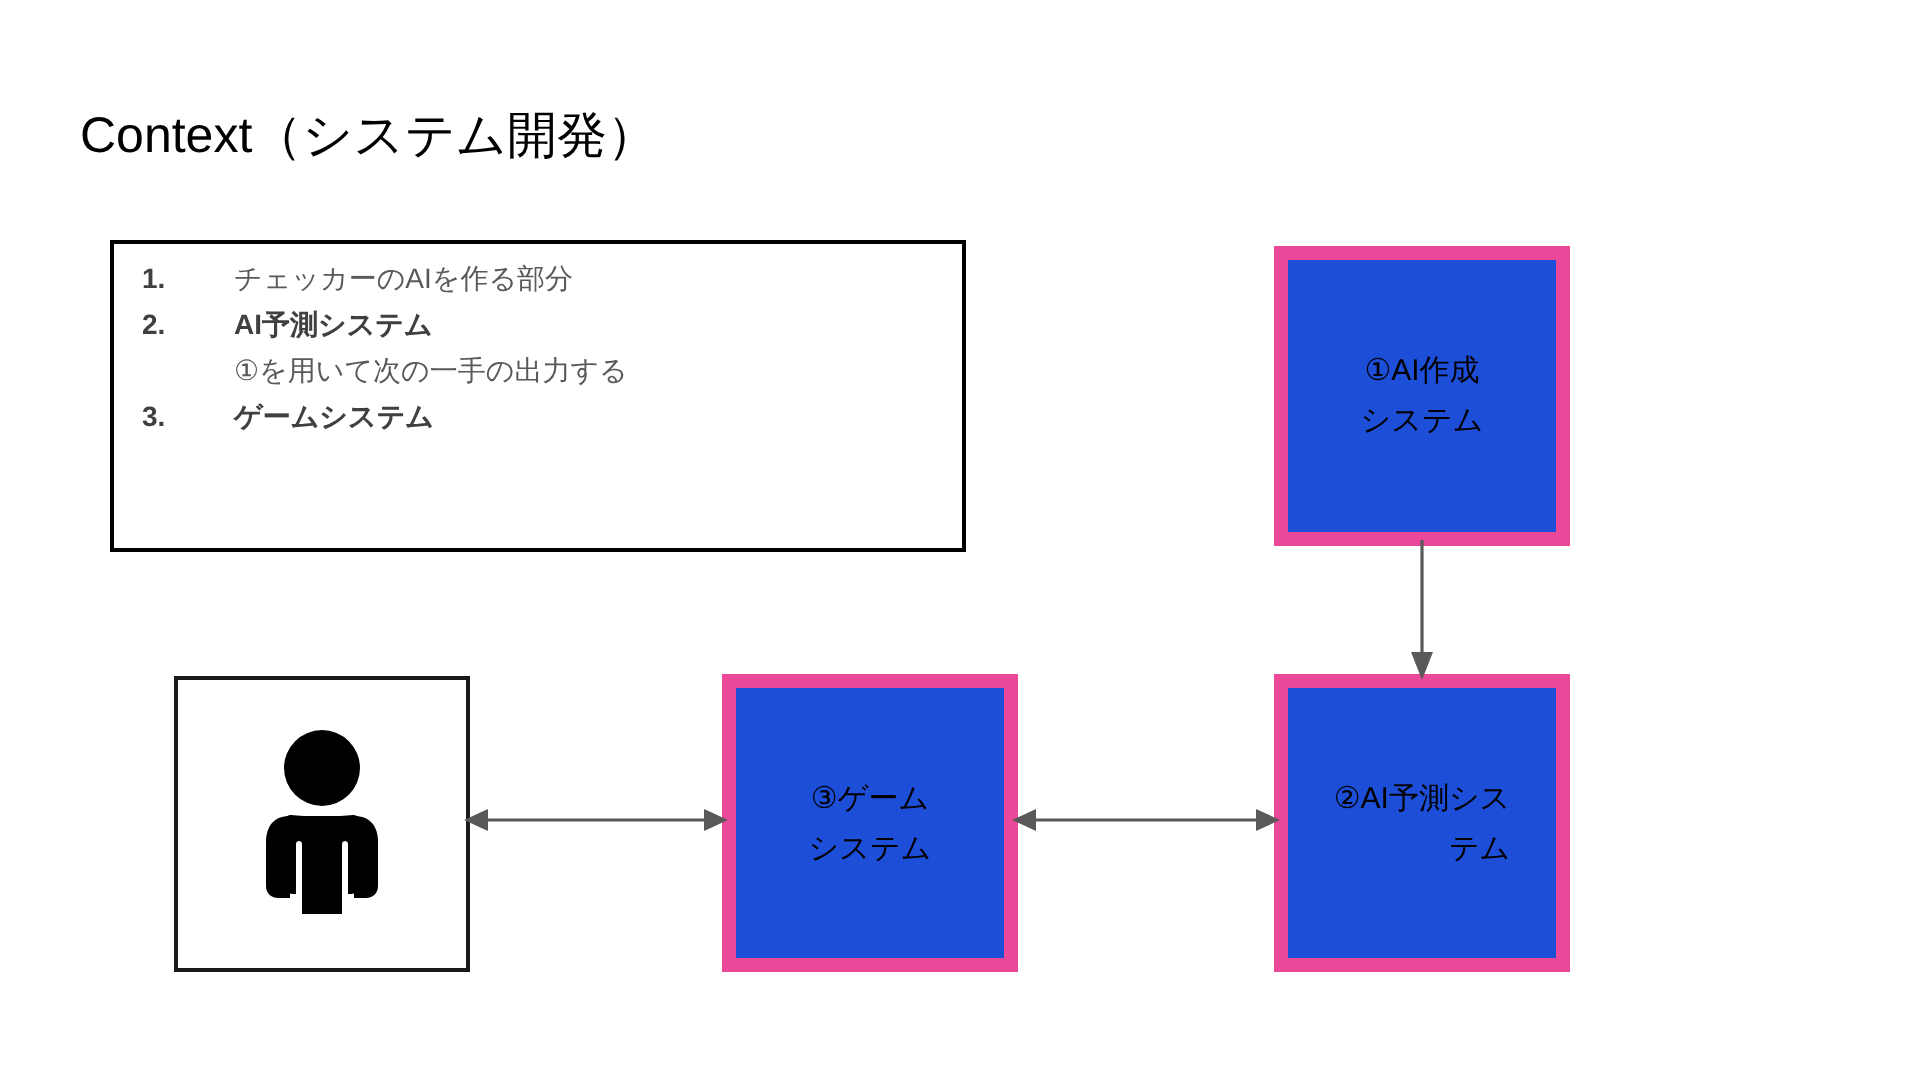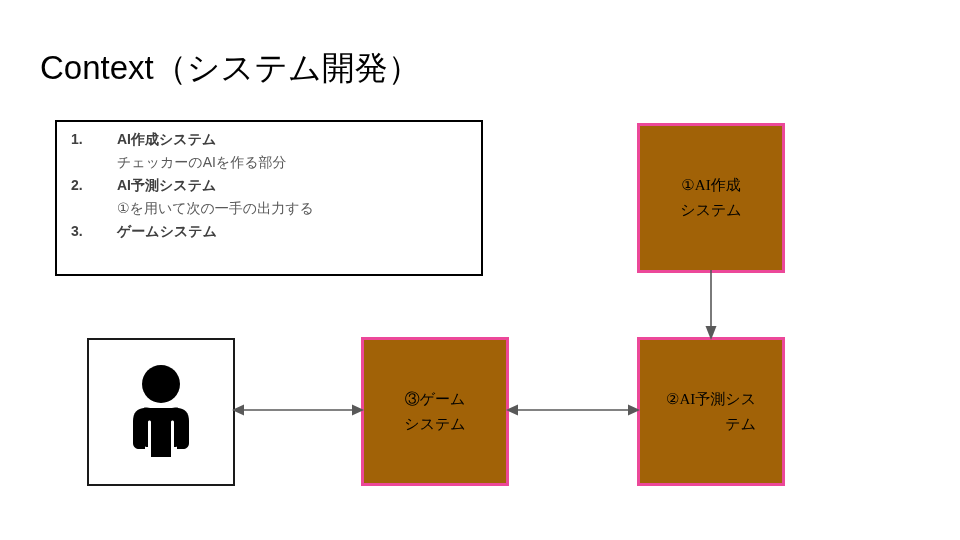--- a/index.html
+++ b/index.html
@@ -22,21 +22,21 @@
     width: 960px;
     height: 540px;
     background: #ffffff;
   }
 
   
   #slide-title {
     position: absolute;
     left: 40px;
     top: 48px;
-    font-size: 33px;
+    font-size: 25px;
     line-height: 40px;
     letter-spacing: 0px;
     color: #000000;
     white-space: nowrap;
     font-weight: 400;
   }
 
   
   #list-box {
     position: absolute;
@@ -84,28 +84,27 @@
     font-size: 14px;
     line-height: 23px;
     font-weight: 400;
     color: #595959;
     white-space: nowrap;
   }
 
   
   .proc-box {
     position: absolute;
-    background: #a16207;
-    border: 3px solid #ec4899;
+    background: #1d4ed8;
+    border: 7px solid #ec4899;
     box-sizing: border-box;
     display: flex;
     align-items: center;
     justify-content: center;
     text-align: center;
-    font-family: Liberation Serif, serif;
   }
   .proc-label {
     font-size: 15px;
     line-height: 25px;
     color: #000000;
     white-space: pre-line;
     padding: 0 6px;
   }
 
   #box-ai-create {
@@ -163,21 +162,20 @@
 
 <div id="slide">
 
   <div id="slide-title">Context（システム開発）</div>
 
   <div id="list-box">
     <div id="list">
 
       <div class="list-item">
         <span class="list-num">1.</span>
-        <span class="list-title">AI作成システム</span>
         <span class="list-desc">チェッカーのAIを作る部分</span>
       </div>
 
       <div class="list-item">
         <span class="list-num">2.</span>
         <span class="list-title">AI予測システム</span>
         <span class="list-desc">①を用いて次の一手の出力する</span>
       </div>
 
       <div class="list-item">

